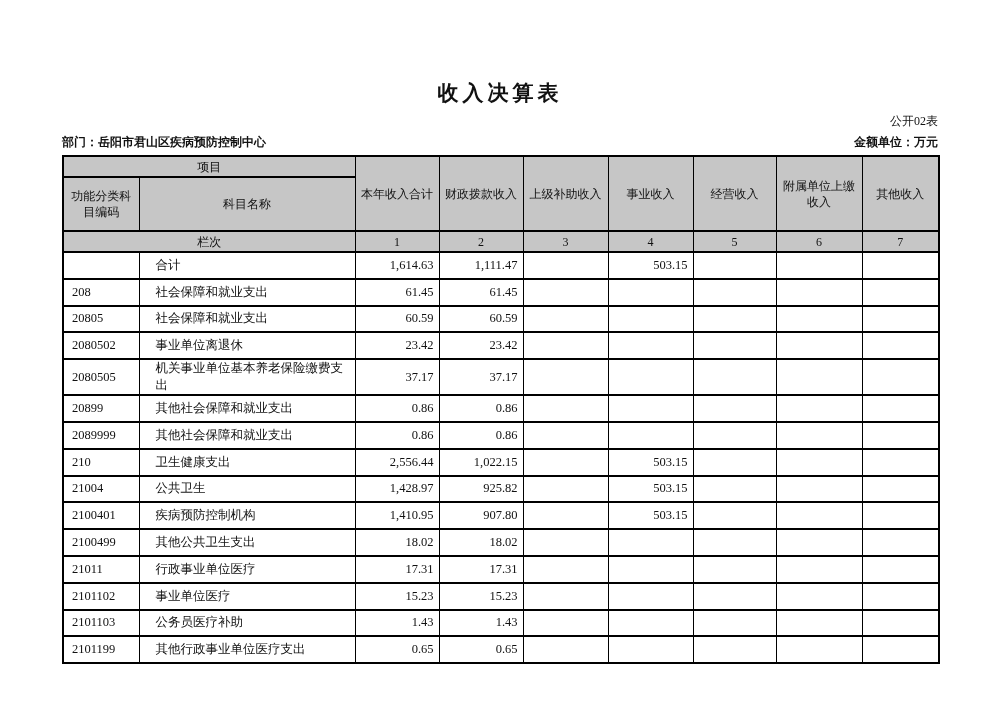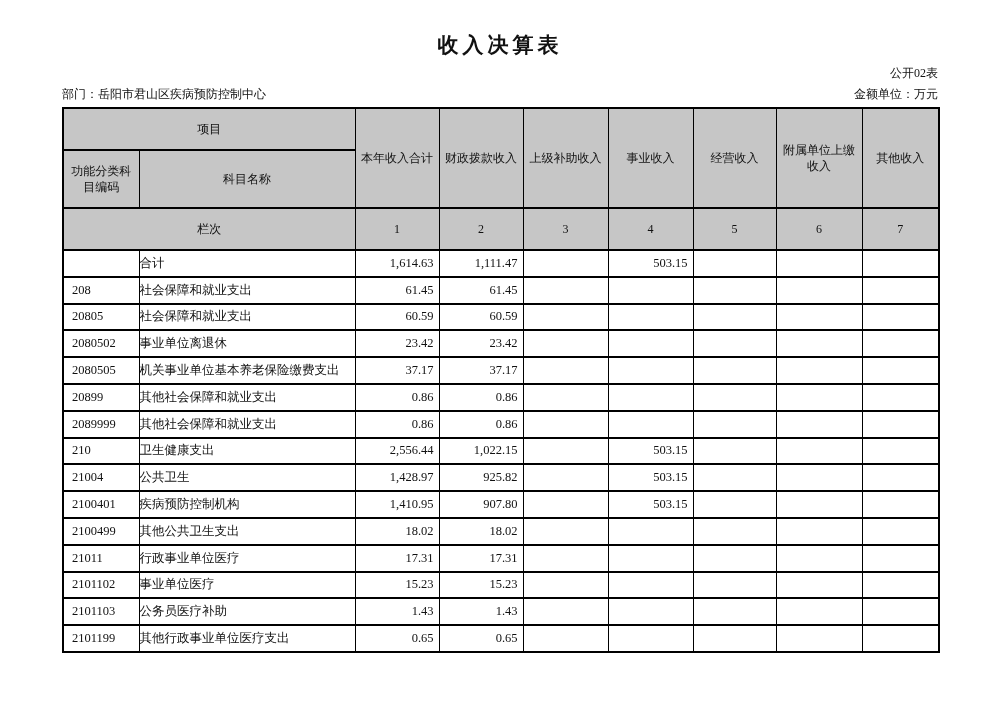--- a/index.html
+++ b/index.html
@@ -4,73 +4,74 @@
 <style>
   * { margin: 0; padding: 0; box-sizing: border-box; }
   html, body { background: #ffffff; }
   body {
     width: 1000px; height: 706px;
     font-family: "Liberation Serif", "DejaVu Serif", serif;
     color: #111111;
     position: relative;
     overflow: hidden;
   }
-  .page { width: 1000px; height: 604px; padding: 34px 62px 0 62px; }
+  .page { width: 1000px; height: 604px; padding: 34px 62px 0 62px; margin-top: 48px; }
   .title {
     text-align: center;
     font-size: 21px;
     font-weight: bold;
     letter-spacing: 4px;
     line-height: 23px;
   }
   .doc-label {
     text-align: right;
     font-size: 12px;
     margin-top: 9px;
     line-height: 14px;
   }
   .meta-row {
     display: flex;
     justify-content: space-between;
     font-size: 12px;
     margin-top: 7px;
     margin-bottom: 6px;
     line-height: 14px;
+    font-weight: bold;
   }
   table.income {
     border-collapse: collapse;
     table-layout: fixed;
     width: 876px;
     border: 2px solid #000;
   }
   table.income td {
     border-left: 1px solid #000;
     border-right: 1px solid #000;
     border-top: 2px solid #000;
     border-bottom: 2px solid #000;
     overflow: hidden;
     vertical-align: middle;
   }
   thead td {
     background: var(--header-bg, #c6c6c6);
     text-align: center;
     font-size: 12px;
-    padding: 12px 4px;
+    padding: 0 4px;
     line-height: 16px;
   }
   tr.hdr-project td { height: 21px; }
   tr.hdr-labels td { height: 54px; }
   tr.hdr-lanci td { height: 21px; }
   tbody td {
     height: 26.8px;
     background: #ffffff;
     font-size: 12.5px;
   }
   tbody td.code { text-align: left; padding-left: 8px; }
-  tbody td.name { text-align: left; padding-left: 0; }
+  tbody td.name { text-align: left; padding-left: 16px; }
   tbody td.num  { text-align: right; padding-right: 5px; }
   .notes { font-size: 12px; margin-top: 6px; line-height: 19px; }
   .note-indent { padding-left: 26px; }
 </style>
 </head>
 <body>
 
 <div class="page">
 
   <h1 class="title">收入决算表</h1>

